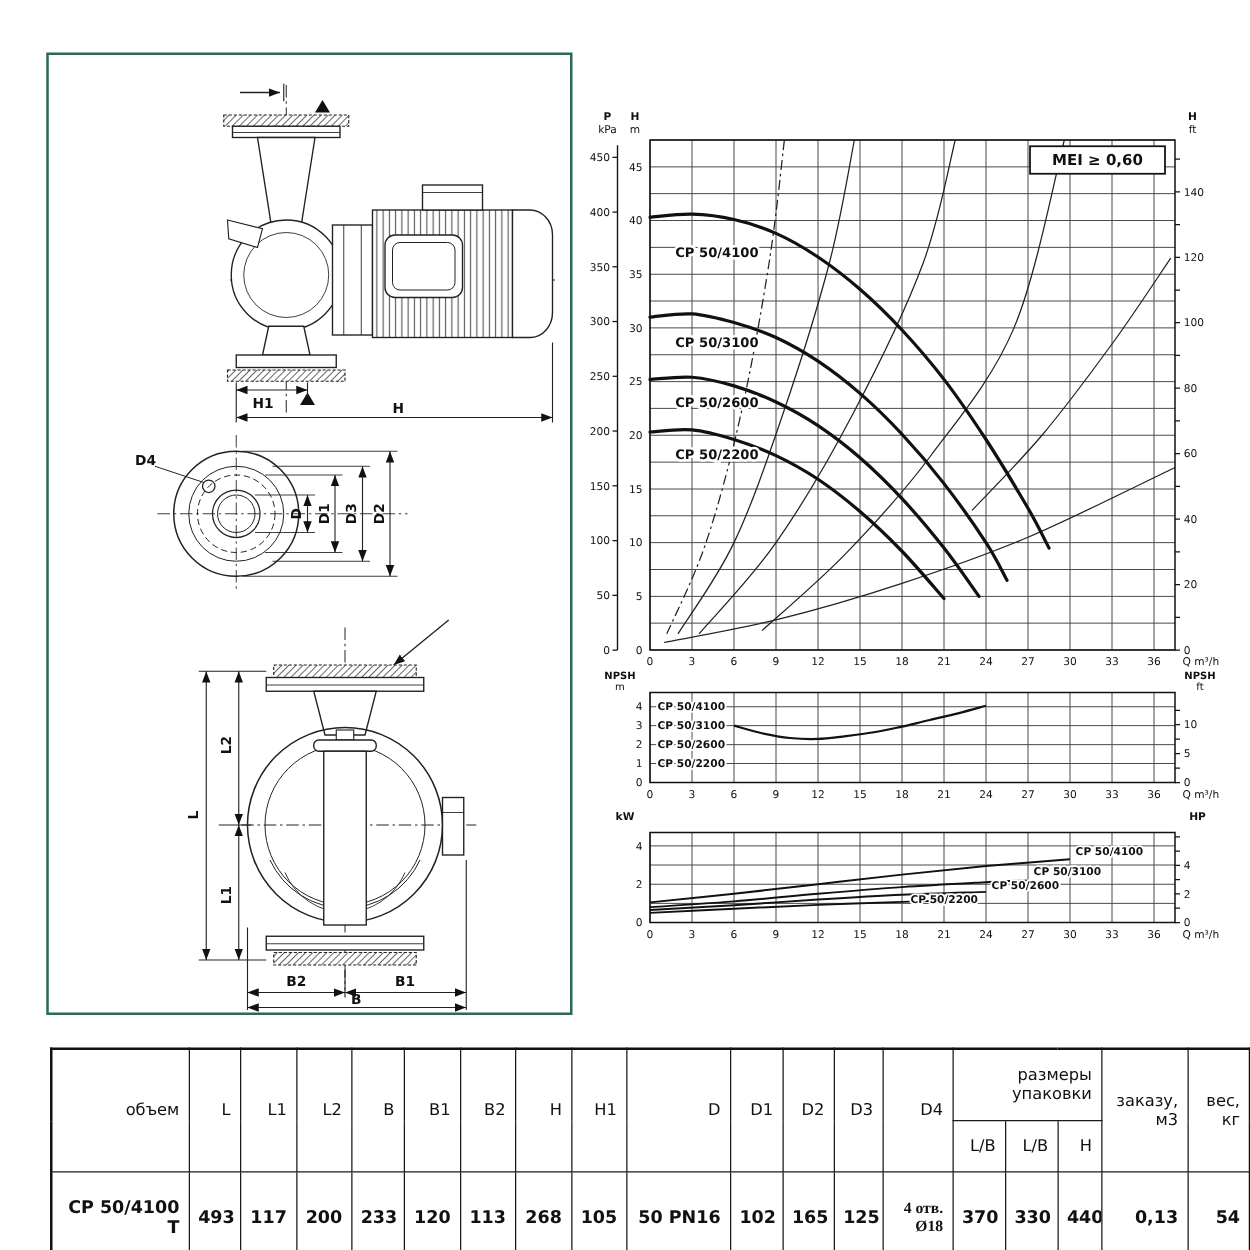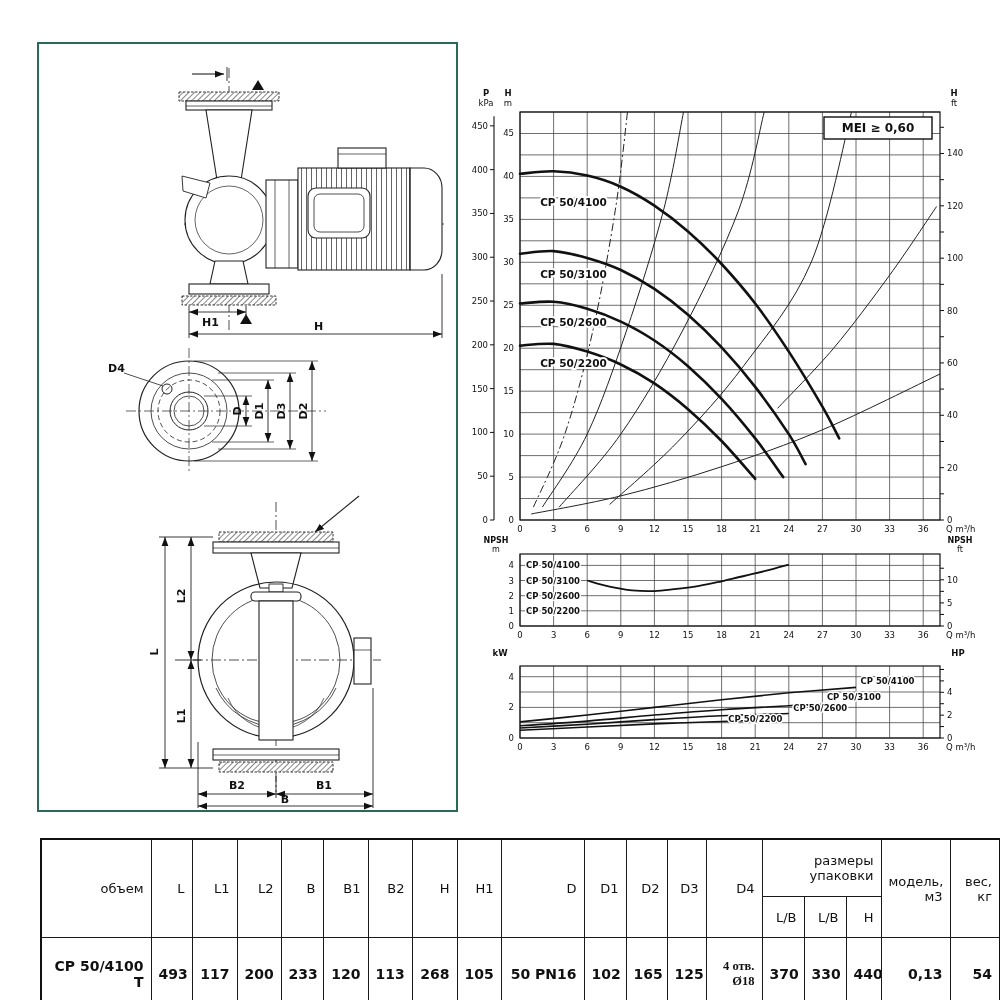--- a/index.html
+++ b/index.html
@@ -390,21 +390,21 @@
     <th rowspan="2">B2</th>
     <th rowspan="2">H</th>
     <th rowspan="2">H1</th>
     <th rowspan="2">D</th>
     <th rowspan="2">D1</th>
     <th rowspan="2">D2</th>
     <th rowspan="2">D3</th>
     <th rowspan="2">D4</th>
     <th colspan="3">размеры
 упаковки</th>
-    <th rowspan="2">модель,
+    <th rowspan="2">заказу,
 м3</th>
     <th rowspan="2">вес,
 кг</th>
   </tr>
   <tr class="sub">
     <th>L/B</th>
     <th>L/B</th>
     <th>H</th>
   </tr>
   <tr>

